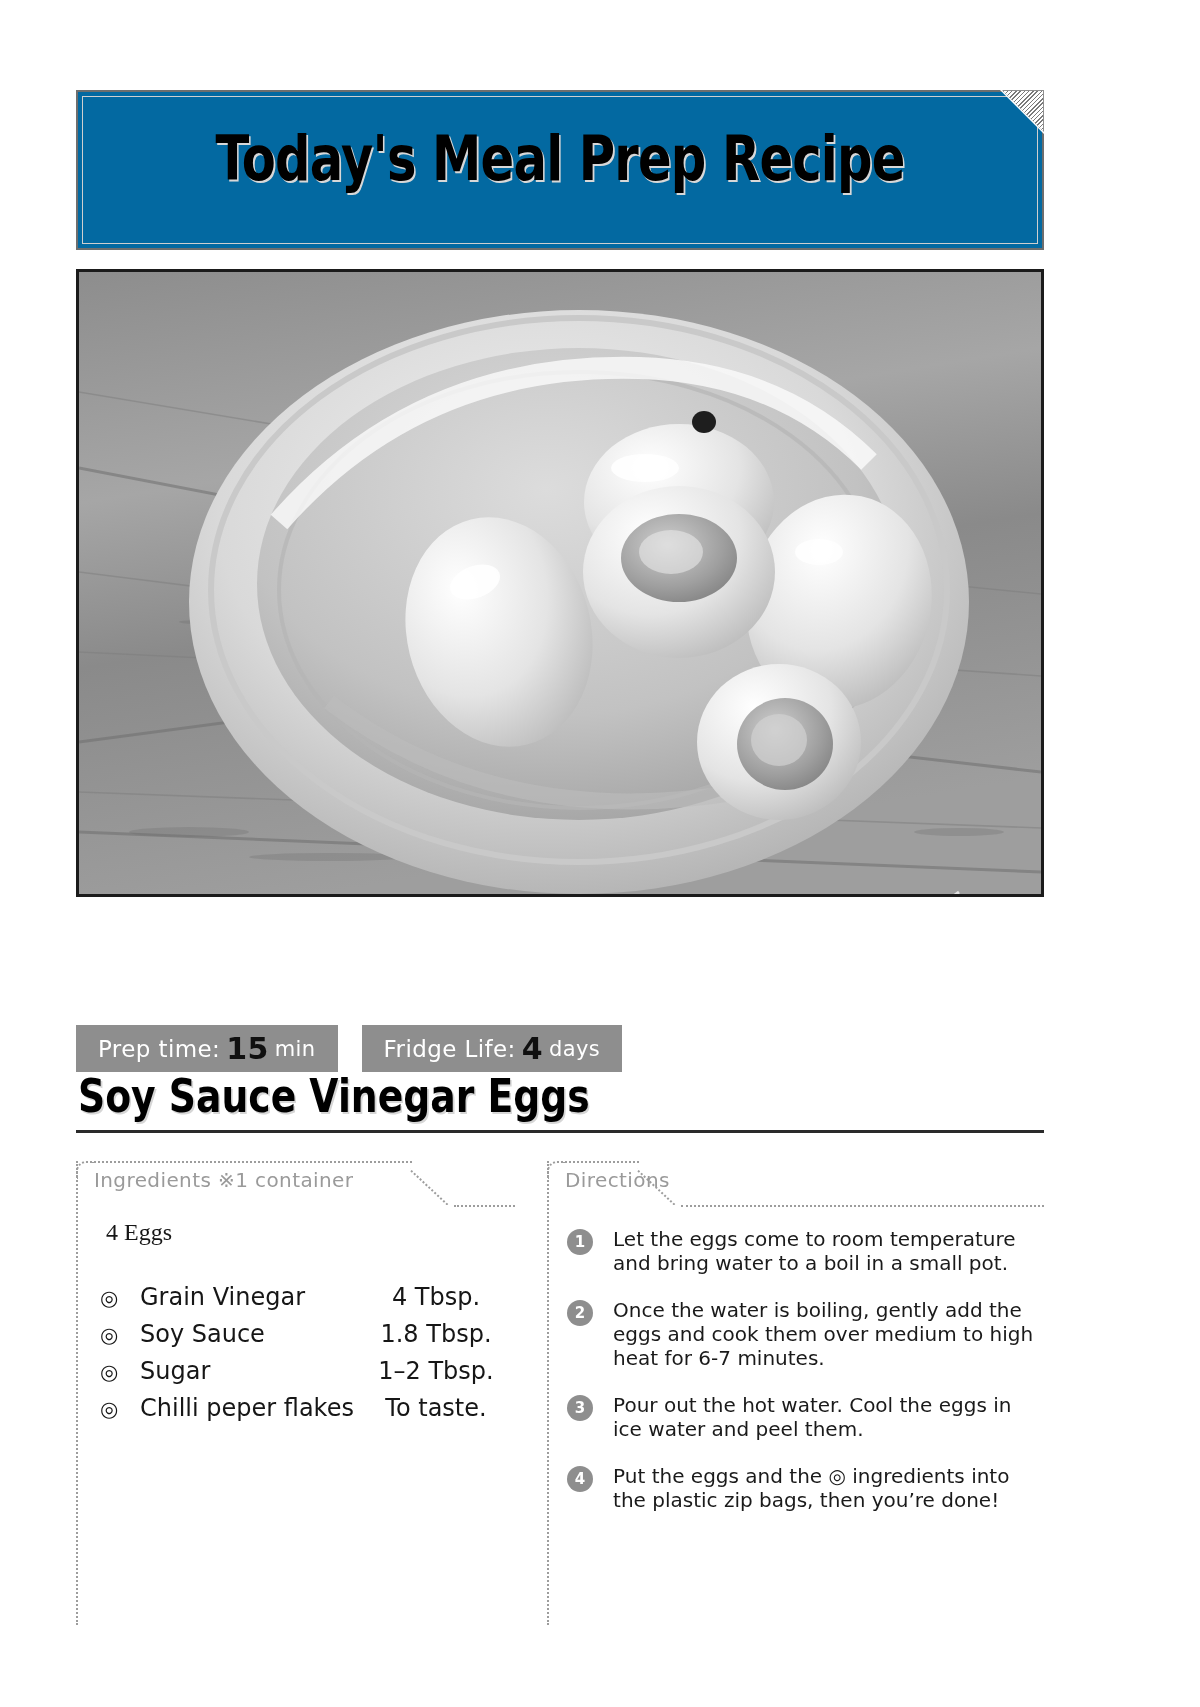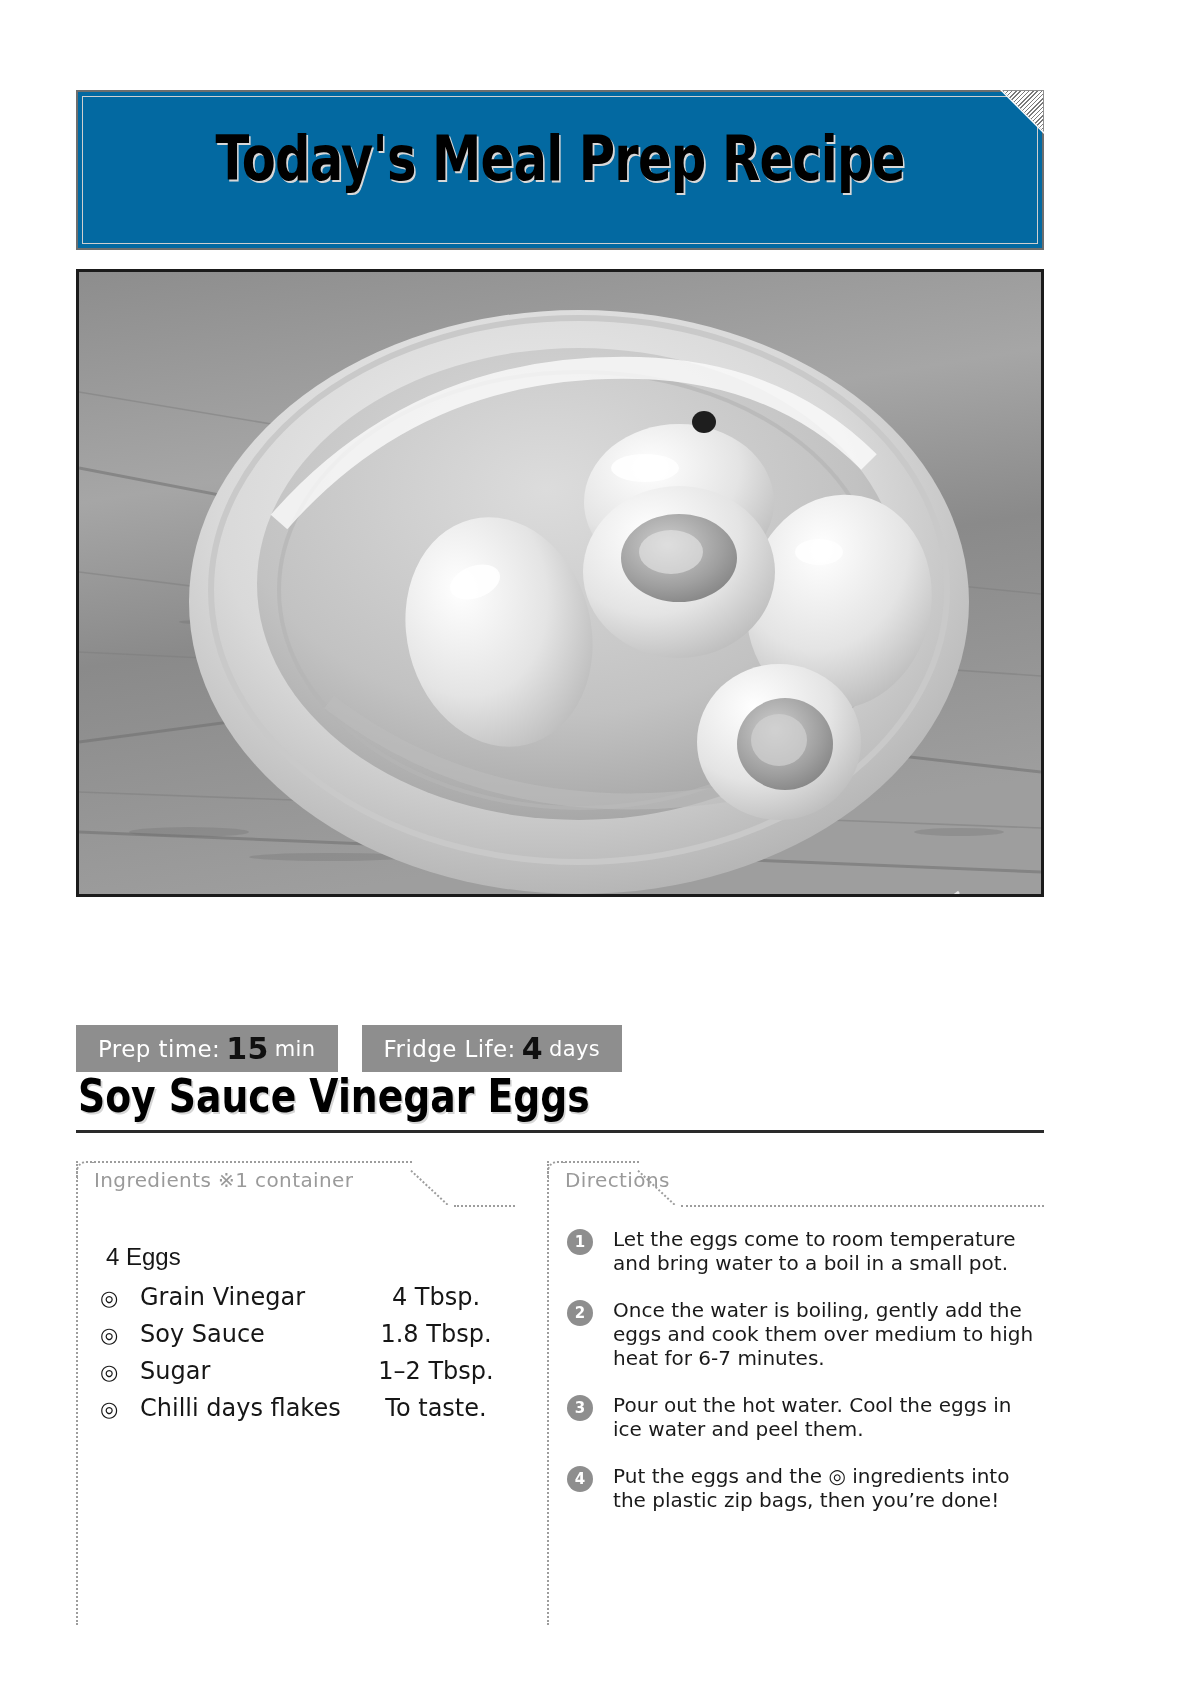--- a/index.html
+++ b/index.html
@@ -226,24 +226,24 @@
     width: 16px; height: 16px;
     border-top: 2px dotted #9d9d9d;
     border-left: 2px dotted #9d9d9d;
     border-top-left-radius: 10px;
   }
 
   
   .ing-eggs {
     position: absolute;
     left: 30px;
-    top: 88px;
+    top: 64px;
     font-size: 24px;
     color: #161616;
-    font-family: Liberation Sans, sans-serif;
+    font-family: Liberation Serif, serif;
   }
   .ing-list {
     position: absolute;
     left: 24px;
     top: 128px;
     width: 400px;
   }
   .ing-row {
     display: flex;
     align-items: baseline;
@@ -442,21 +442,21 @@
           <span class="ing-name">Soy Sauce</span>
           <span class="ing-amt">1.8 Tbsp.</span>
         </div>
         <div class="ing-row">
           <span class="ing-mark">◎</span>
           <span class="ing-name">Sugar</span>
           <span class="ing-amt">1–2 Tbsp.</span>
         </div>
         <div class="ing-row">
           <span class="ing-mark">◎</span>
-          <span class="ing-name">Chilli days flakes</span>
+          <span class="ing-name">Chilli peper flakes</span>
           <span class="ing-amt">To taste.</span>
         </div>
       </div>
     </div>
 
     <div class="panel right">
       <div class="frame-corner-radius"></div>
       <div class="frame-top-short" style="left:10px; width:82px;"></div>
       <div class="frame-diag" style="left:90px;"></div>
       <div class="frame-top-long" style="left:134px; right:0;"></div>

